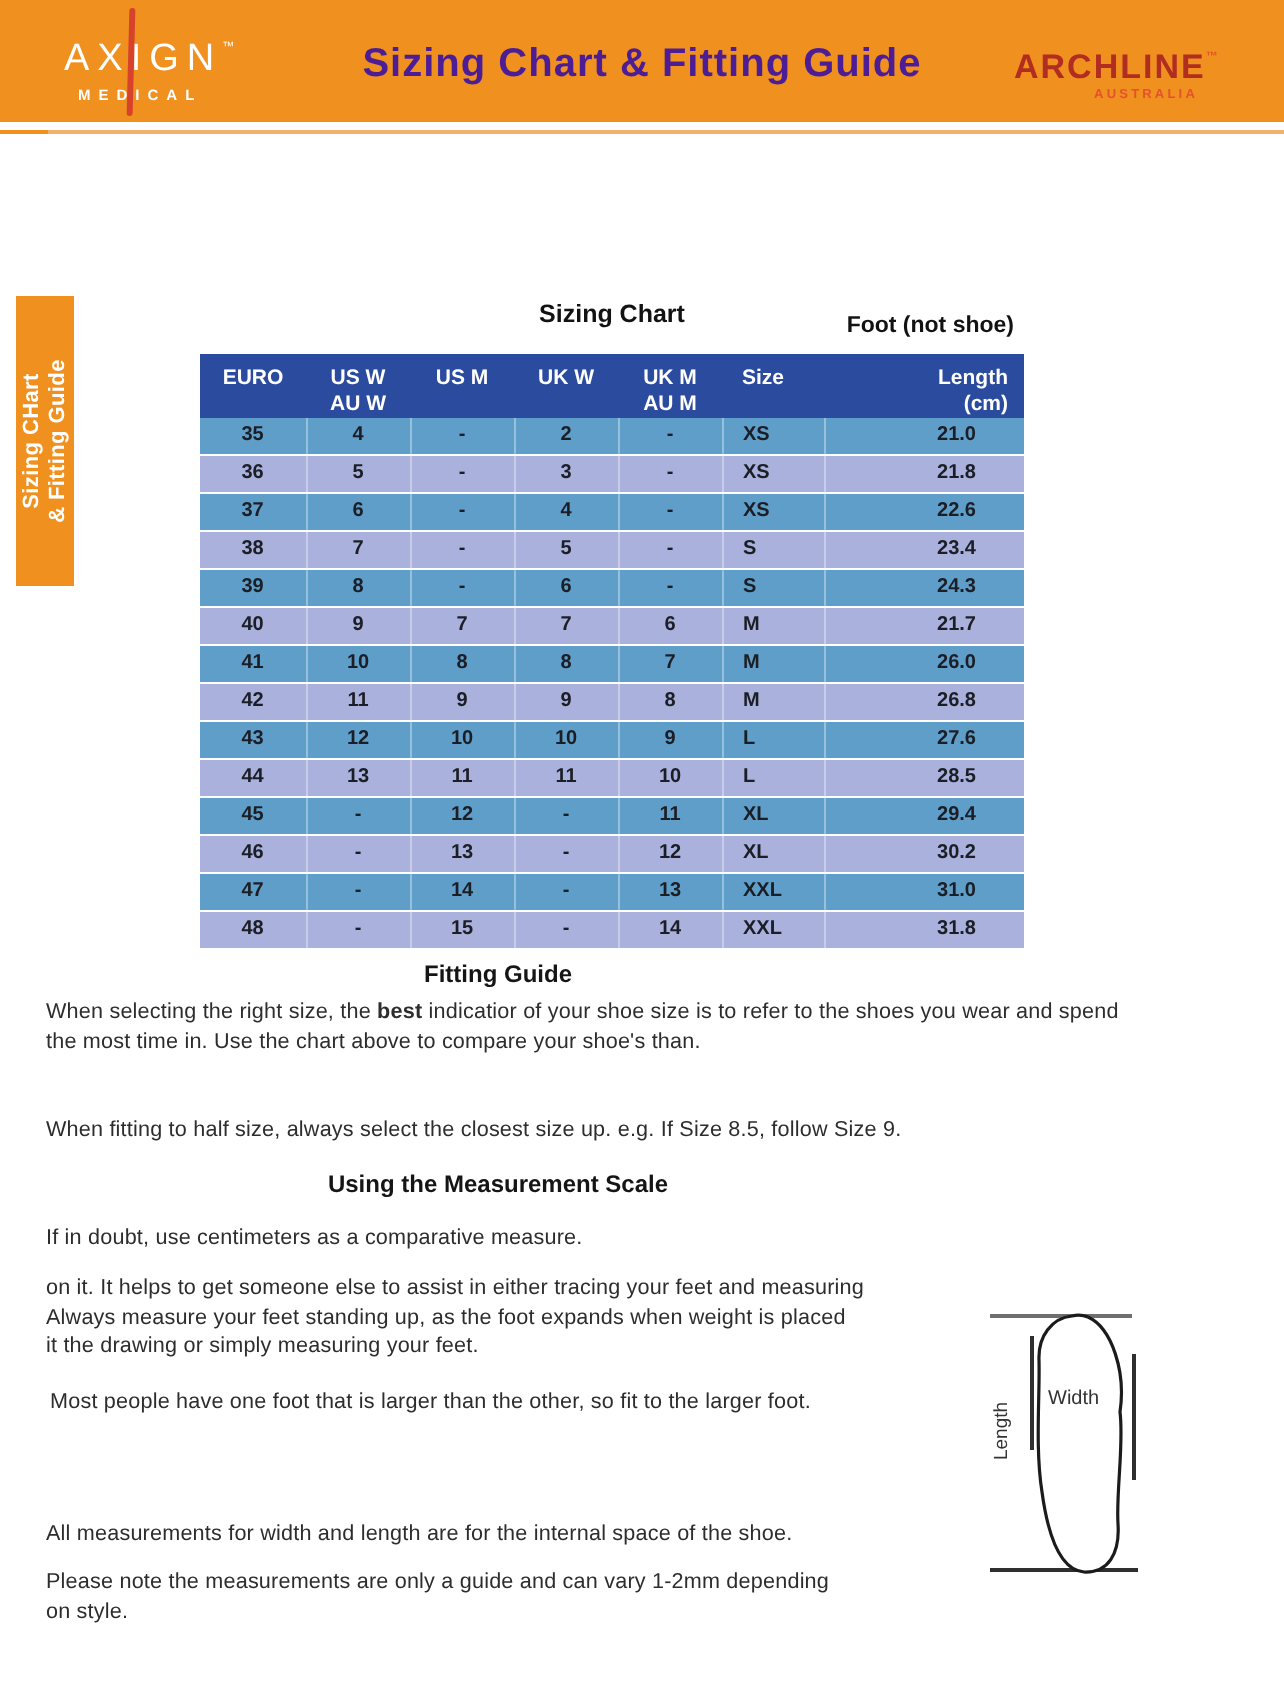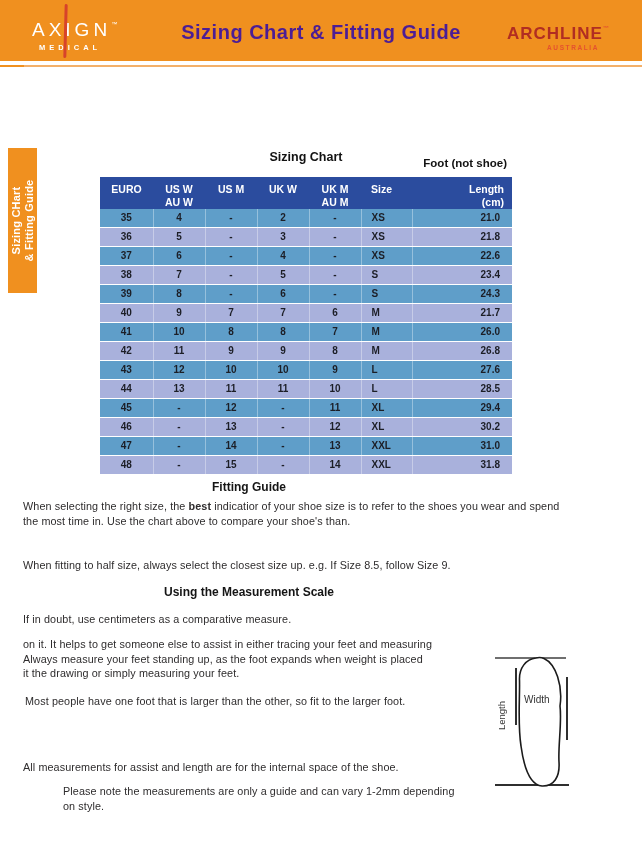--- a/index.html
+++ b/index.html
@@ -42,37 +42,37 @@
         box-sizing:border-box;text-align:center;}
   .sizing-table td{font-size:10px;font-weight:bold;color:#1c1e26;text-align:center;
         height:18.6px;padding:0;box-sizing:border-box;border-bottom:1px solid #ffffff;line-height:18px;}
   .sizing-table td + td{border-left:1px solid rgba(255,255,255,0.35);}
   .row-a td{background:var(--row-blue,#5F9EC9);}
   .row-b td{background:var(--row-periwinkle,#A9B1DC);}
   .col0{width:53px;} .col1{width:52px;} .col2{width:52px;} .col3{width:52px;}
   .col4{width:52px;} .col5{width:51px;margin-top:44px;} .col6{width:100px;}
   .sizing-table th.col5, .sizing-table td.col5{text-align:left;padding-left:10px;}
   .sizing-table th.col6{text-align:right;padding-right:8px;}
-  .sizing-table td.col6{text-align:right;padding-right:12px;}
+  .sizing-table td.col6{text-align:right;padding-right:24px;}
 
   
   .doc-heading{position:absolute;left:23px;width:452px;text-align:center;
         font-size:12px;font-weight:bold;color:#151515;}
   .para{position:absolute;left:23px;font-size:10.8px;color:#2e2c2d;line-height:14.5px;letter-spacing:.1px;}
   .para .line{white-space:pre;}
   .para .b{font-weight:bold;}
   #h-fitting{top:466px;margin-top:14px;}
   #p1{top:499px;}
   #p2{top:558px;}
   #h-using{top:585px;}
   #p3{top:612px;}
   #p4{top:637px;}
   #p5{top:694px;left:25px;}
   #p6{top:760px;}
-  #p7{top:784px;margin-left:40px;}
+  #p7{top:784px;}
 
   
   .diag-top-line{position:absolute;left:495px;top:657px;width:71px;height:2px;background:#6f6f6f;}
   .diag-bottom-line{position:absolute;left:495px;top:784px;width:74px;height:2px;background:#2f2f2f;}
   .diag-left-line{position:absolute;left:515px;top:668px;width:2px;height:57px;background:#2f2f2f;}
   .diag-right-line{position:absolute;left:566px;top:677px;width:2px;height:63px;background:#2f2f2f;}
   .foot-svg{position:absolute;left:514px;top:656px;width:56px;height:133px;}
   .width-label{position:absolute;left:524px;top:694px;font-size:10px;color:#333;}
   .length-label{position:absolute;left:478px;top:710px;width:46px;text-align:center;
         transform:rotate(-90deg);font-size:9.5px;color:#333;}
@@ -281,21 +281,21 @@
     </div>
   <div id="p4" class="para">
       <div class="line"><span>on it. It helps to get someone else to assist in either tracing your feet and measuring</span></div>
       <div class="line"><span>Always measure your feet standing up, as the foot expands when weight is placed</span></div>
       <div class="line"><span>it the drawing or simply measuring your feet.</span></div>
     </div>
   <div id="p5" class="para">
       <div class="line"><span>Most people have one foot that is larger than the other, so fit to the larger foot.</span></div>
     </div>
   <div id="p6" class="para">
-      <div class="line"><span>All measurements for assist and length are for the internal space of the shoe.</span></div>
+      <div class="line"><span>All measurements for width and length are for the internal space of the shoe.</span></div>
     </div>
   <div id="p7" class="para">
       <div class="line"><span>Please note the measurements are only a guide and can vary 1-2mm depending</span></div>
       <div class="line"><span>on style.</span></div>
     </div>
 
   <div class="diag-top-line"></div>
   <div class="diag-bottom-line"></div>
   <div class="diag-left-line"></div>
   <svg class="foot-svg" viewBox="0 0 56 133">

